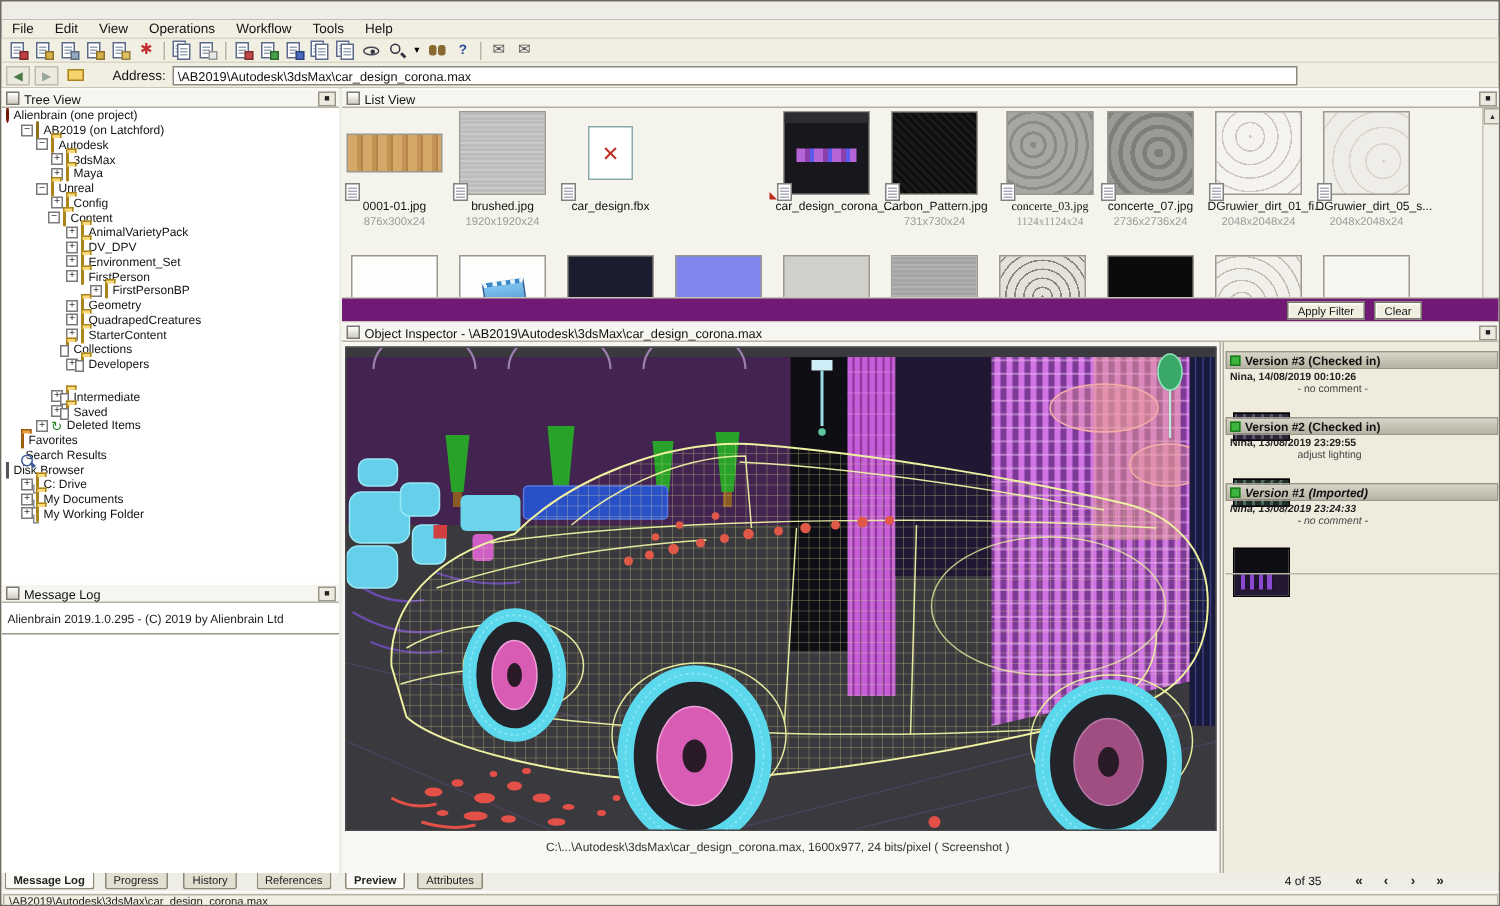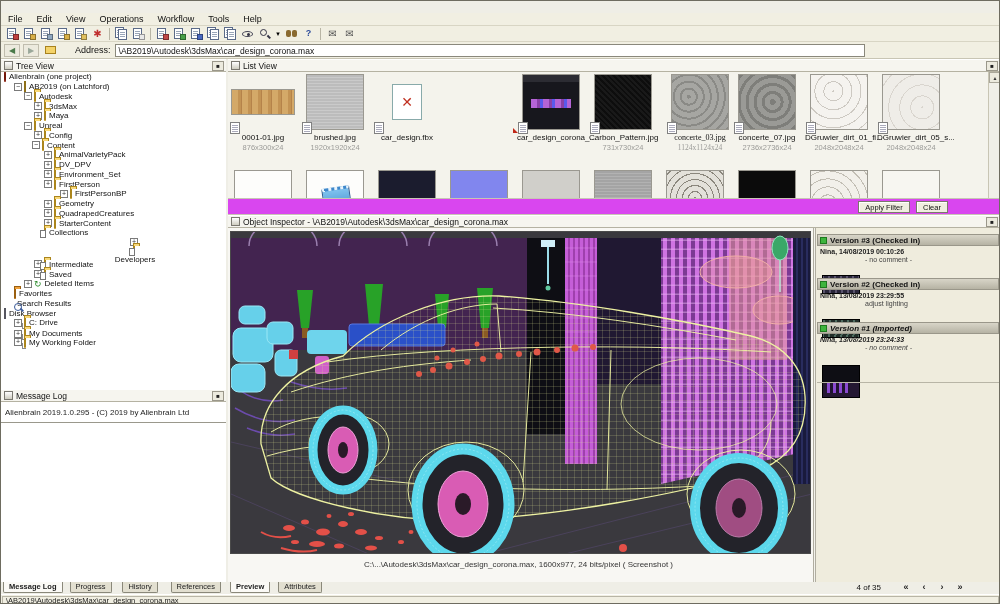--- a/index.html
+++ b/index.html
@@ -89,21 +89,21 @@
   .st-dirtlighter { background:#efede8 repeating-radial-gradient(circle at 70% 60%, #d9d5ce 0 1px, #efede8 1px 11px); }
   .st-white { background:#fdfdfb; } .st-white2 { background:#f7f6f1; }
   .st-notepad { background:#fdfdfb; position:relative; }
   .st-notepad:after { content:""; position:absolute; left:16px; top:16px; width:26px; height:24px; background:linear-gradient(#7ec2ee,#3a84c8); border:1px solid #2a5a90; border-top:3px dotted #e8f4fc; transform:rotate(-8deg); }
   .st-navy { background:#1b1c2e; } .st-peri { background:#8186ee; }
   .st-lgray { background:#d0cfca; } .st-gbrush { background:repeating-linear-gradient(0deg,#b2b2b2 0 1px,#a4a4a4 1px 3px); }
   .st-speckle { background:#e3e1da repeating-radial-gradient(circle at 50% 50%, #8a867c 0 1px, #e3e1da 1px 6px); }
   .st-black { background:#0b0b0b; } .st-speckle2 { background:#f2f0ea repeating-radial-gradient(circle at 30% 60%, #c2beb4 0 1px, #f2f0ea 1px 8px); }
   .vscroll { position:absolute; right:0; top:13px; width:12px; height:143px; background:#f0efe8; border-left:1px solid #c8c5b4; }
   .sarrow { position:absolute; left:0; width:12px; height:11px; border:1px solid #aaa79a; background:#eceade; font-size:5px; text-align:center; line-height:10px; color:#333; }
-  .filterbar { position:absolute; left:0; top:139px; width:772px; height:17px; background:#d946ef; border-top:1px solid #c8c5b4; border-bottom:1px solid #c8c5b4; }
+  .filterbar { position:absolute; left:0; top:139px; width:772px; height:17px; background:#701a75; border-top:1px solid #c8c5b4; border-bottom:1px solid #c8c5b4; }
   .fbtn { position:absolute; top:2px; height:12px; background:#f0eee0; border:1px solid #7a786c; box-shadow:inset 1px 1px 0 #fff; font-size:7.5px; text-align:center; line-height:11px; color:#111; }
   .inshead { left:0; top:156px; width:772px; }
   .preview { position:absolute; left:0; top:169px; width:586px; height:354px; background:#f8f7f3; border-right:1px solid #b0ada0; }
   .pimg { position:absolute; left:2px; top:3px; width:581px; height:323px; border:1px solid #4a4a4a; background:#3a393e; overflow:hidden; }
   .pcaption { position:absolute; left:0; top:332px; width:581px; text-align:center; font-size:8px; color:#333; }
   .versions { position:absolute; left:587px; top:169px; width:185px; height:354px; background:#efecdd; border-left:1px solid #b0ada0; }
   .ventry { position:absolute; left:1px; width:182px; }
   .vhead { height:12px; background:linear-gradient(#d8d5c8,#b6b3a4); border:1px solid #9a978a; display:flex; align-items:center; font-size:8px; font-weight:bold; color:#111; }
   .vgreen { width:7px; height:7px; background:#3db43d; border:1px solid #1e7a1e; margin:0 3px 0 2px; flex:none; }
   .vmeta { font-size:7px; font-weight:bold; color:#222; padding:2px 0 0 3px; }
@@ -309,21 +309,21 @@
         </div>
         <div class="trow" style="padding-left: 43px;">
           <span class="exp">+</span>
           <span class="tic"><span class="ic-folder"></span></span>
           <span>StarterContent</span>
         </div>
         <div class="trow" style="padding-left: 43px;">
           <span class="tic"><span class="ic-folder-doc"></span></span>
           <span>Collections</span>
         </div>
-        <div class="trow" style="padding-left: 43px; flex-direction: column;">
+        <div class="trow" style="padding-left: 43px;">
           <span class="exp">+</span>
           <span class="tic"><span class="ic-folder-doc"></span></span>
           <span>Developers</span>
         </div>
         <div class="trow" style="padding-left: 33px; margin-top: 12px;">
           <span class="exp">+</span>
           <span class="tic"><span class="ic-folder-doc"></span></span>
           <span>Intermediate</span>
         </div>
         <div class="trow" style="padding-left: 33px;">
@@ -346,21 +346,21 @@
         </div>
         <div class="trow" style="padding-left: 3px;">
           <span class="tic"><span class="ic-computer"></span></span>
           <span>Disk Browser</span>
         </div>
         <div class="trow" style="padding-left: 13px;">
           <span class="exp">+</span>
           <span class="tic"><span class="ic-drive"></span></span>
           <span>C: Drive</span>
         </div>
-        <div class="trow" style="padding-left: 13px; align-items: flex-end;">
+        <div class="trow" style="padding-left: 13px;">
           <span class="exp">+</span>
           <span class="tic"><span class="ic-drive"></span></span>
           <span>My Documents</span>
         </div>
         <div class="trow" style="padding-left: 13px;">
           <span class="exp">+</span>
           <span class="tic"><span class="ic-drive"></span></span>
           <span>My Working Folder</span>
         </div>
       </div>

